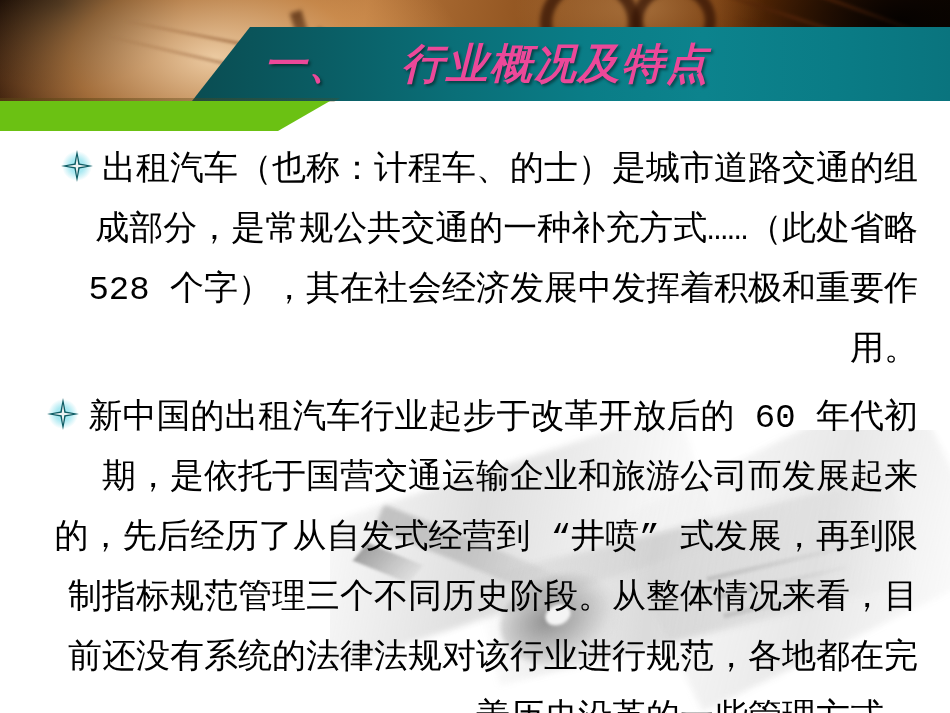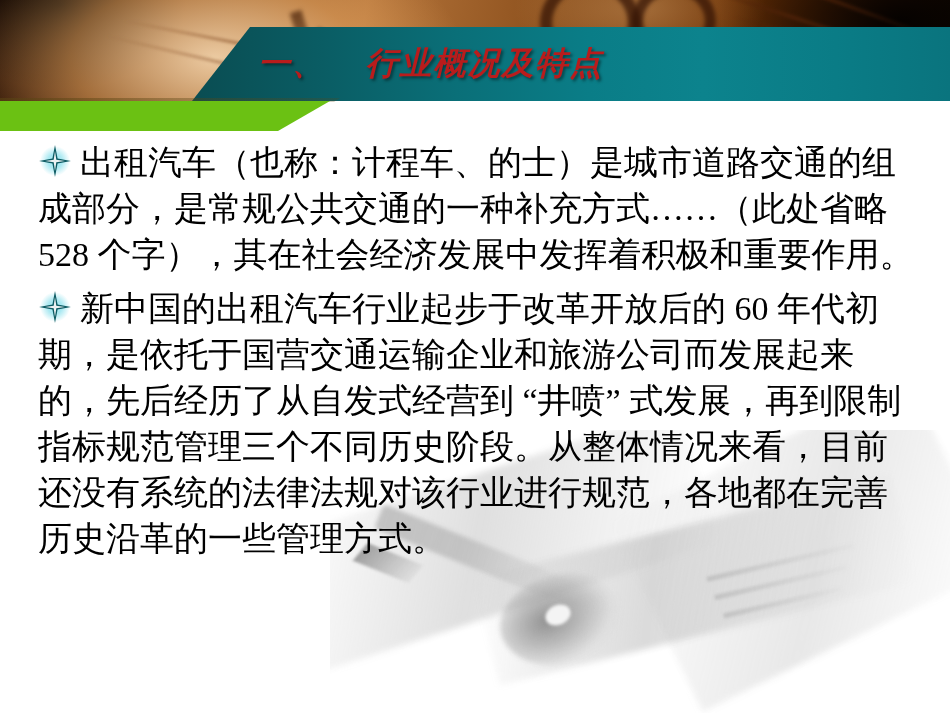--- a/index.html
+++ b/index.html
@@ -147,29 +147,29 @@
         #0a5d64 34%,
         #0a6f78 48%,
         #0a7d87 62%,
         #0c838d 74%,
         #0a7c86 88%,
         #0a747e 100%);
     clip-path: polygon(250px 0, 950px 0, 950px 74px, 192px 74px);
   }
   .title-text {
     position: absolute;
-    left: 258px;
+    left: 264px;
     top: 30px;
     width: 660px;
     height: 68px;
     display: flex;
     align-items: center;
-    color: #b91c1c;
+    color: #ec4899;
     font-family: "DejaVu Serif", "Liberation Serif", serif;
-    font-size: 32px;
+    font-size: 42px;
     font-style: italic;
     font-weight: 700;
     letter-spacing: 2px;
     white-space: pre;
     text-shadow: 2px 2px 3px rgba(0,0,0,0.45);
     pointer-events: none;
   }
 
   
   .green-strip {
@@ -190,25 +190,25 @@
   
   .content {
     position: absolute;
     left: 38px;
     top: 140px;
     width: 880px;
   }
   .para {
     position: relative;
     color: #000000;
-    font-family: Liberation Serif, serif;
+    font-family: Liberation Mono, monospace;
     font-size: 34px;
-    line-height: 46px;
+    line-height: 60px;
     letter-spacing: 0px;
-    text-align: left;
+    text-align: right;
   }
   .para + .para { margin-top: 8px; }
   .para-text { display: inline; }
   .bullet-star {
     display: inline-block;
     vertical-align: -4px;
     width: 34px;
     height: 34px;
     margin-right: 8px;
     position: relative;

